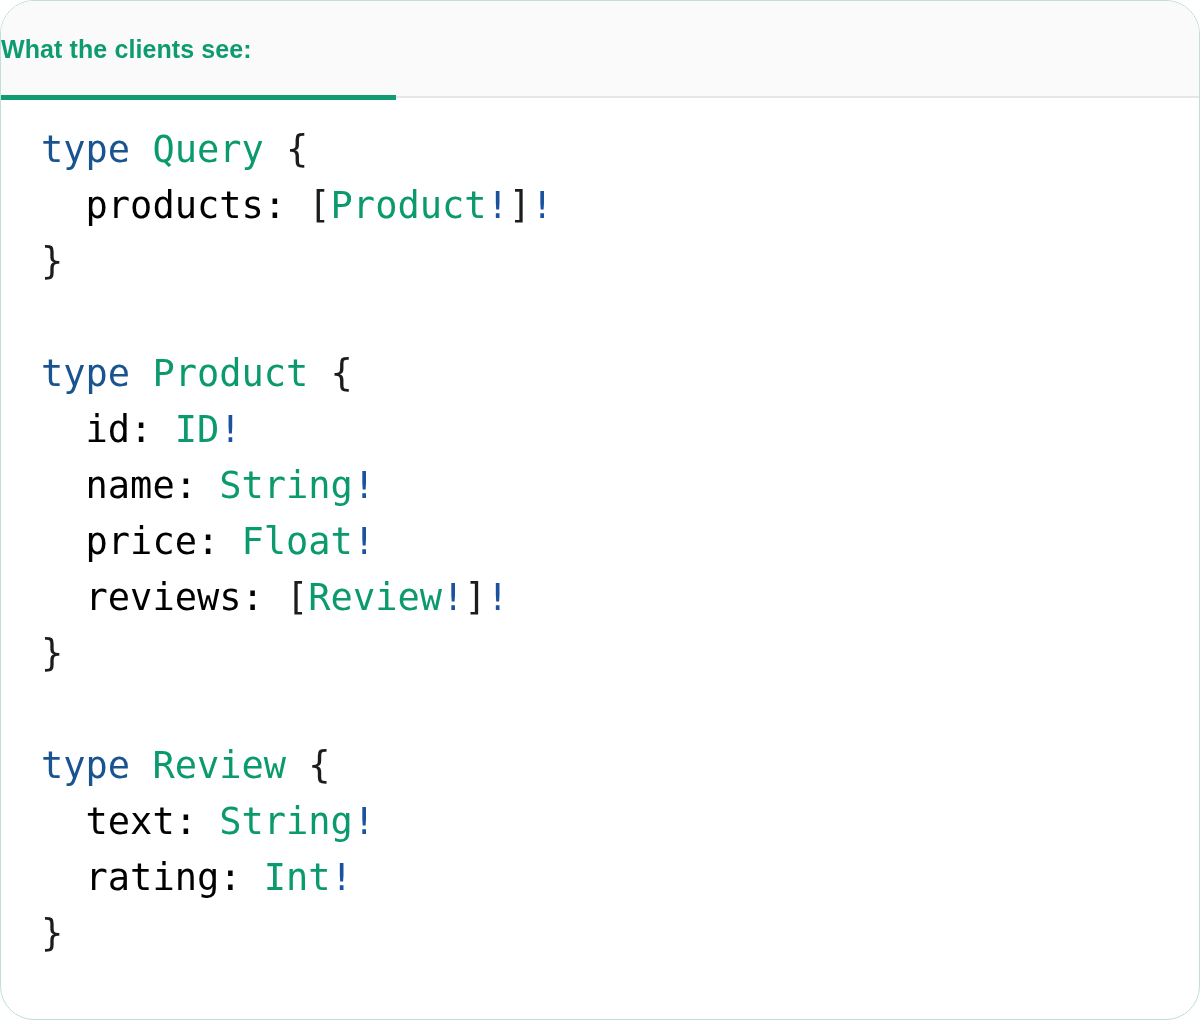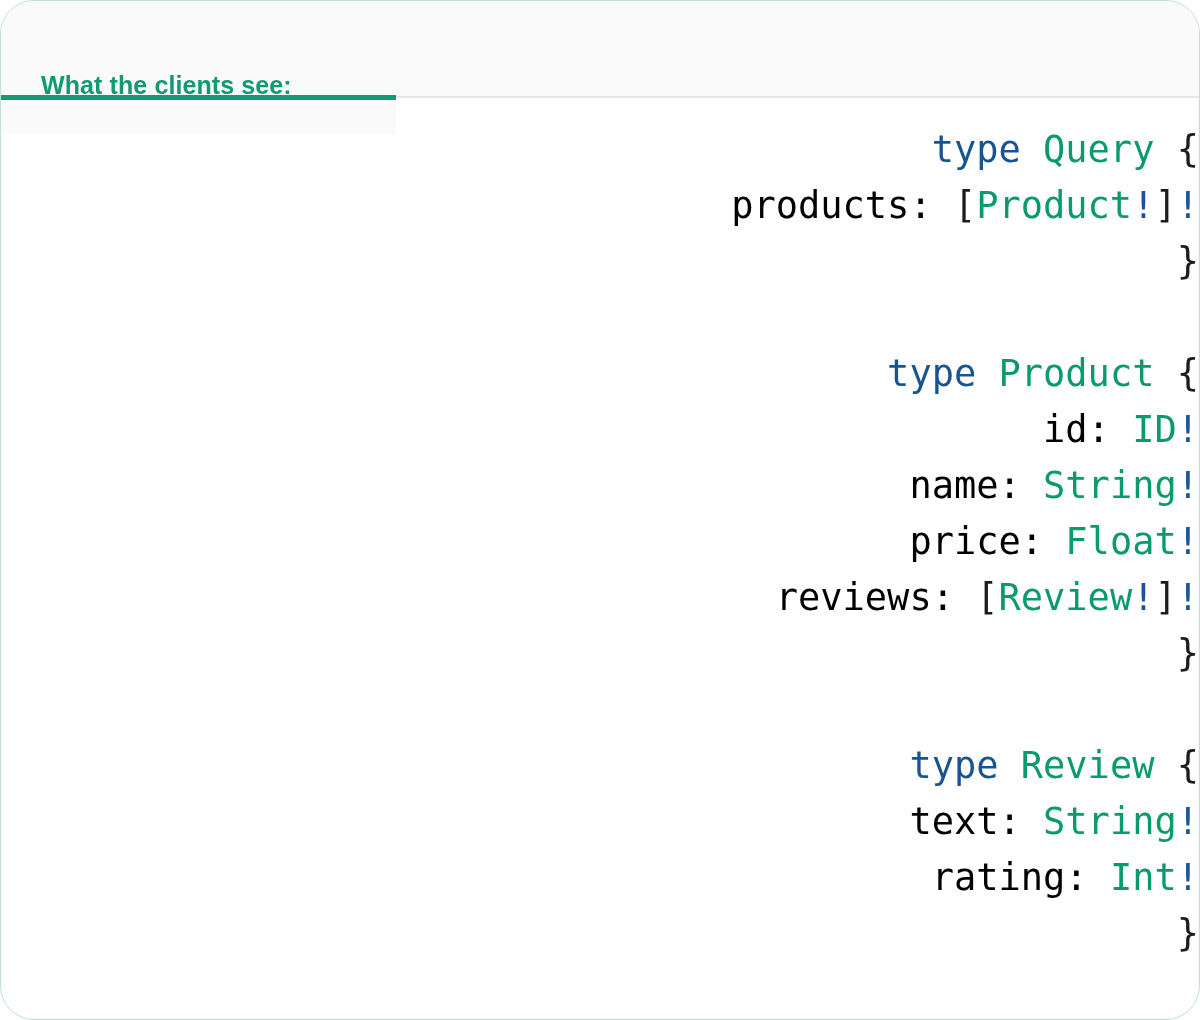--- a/index.html
+++ b/index.html
@@ -37,23 +37,21 @@
   }
   .tab {
     position: absolute;
     left: 0;
     top: 0;
     width: 395px;
     height: 97px;
     box-sizing: border-box;
     display: flex;
     align-items: center;
-    padding-left: 40px;
     background: #fafafa;
-    margin-top: 36px;
   }
   .tab-label {
     font-size: 25px;
     font-weight: 700;
     color: #0e9b70;
     letter-spacing: 0.1px;
     white-space: nowrap;
   }
   .tab-underline {
     position: absolute;
@@ -66,21 +64,20 @@
 
   
   .code {
     padding: 24px 0 0 40px;
     font-family: "DejaVu Sans Mono", monospace;
     font-size: 37px;
     line-height: 56px;
     white-space: pre;
     color: #1c1c1c;
     letter-spacing: 0px;
-    text-align: right;
   }
   .ln { height: 56px; }
   .ln.blank { height: 56px; }
 
   .kw   { color: #1a5490; }
   .tname{ color: #0b9a6d; }
   .punc { color: #1c1c1c; }
   .field{ color: #000000; }
   .bang { color: #1a52a0; }
 </style>

